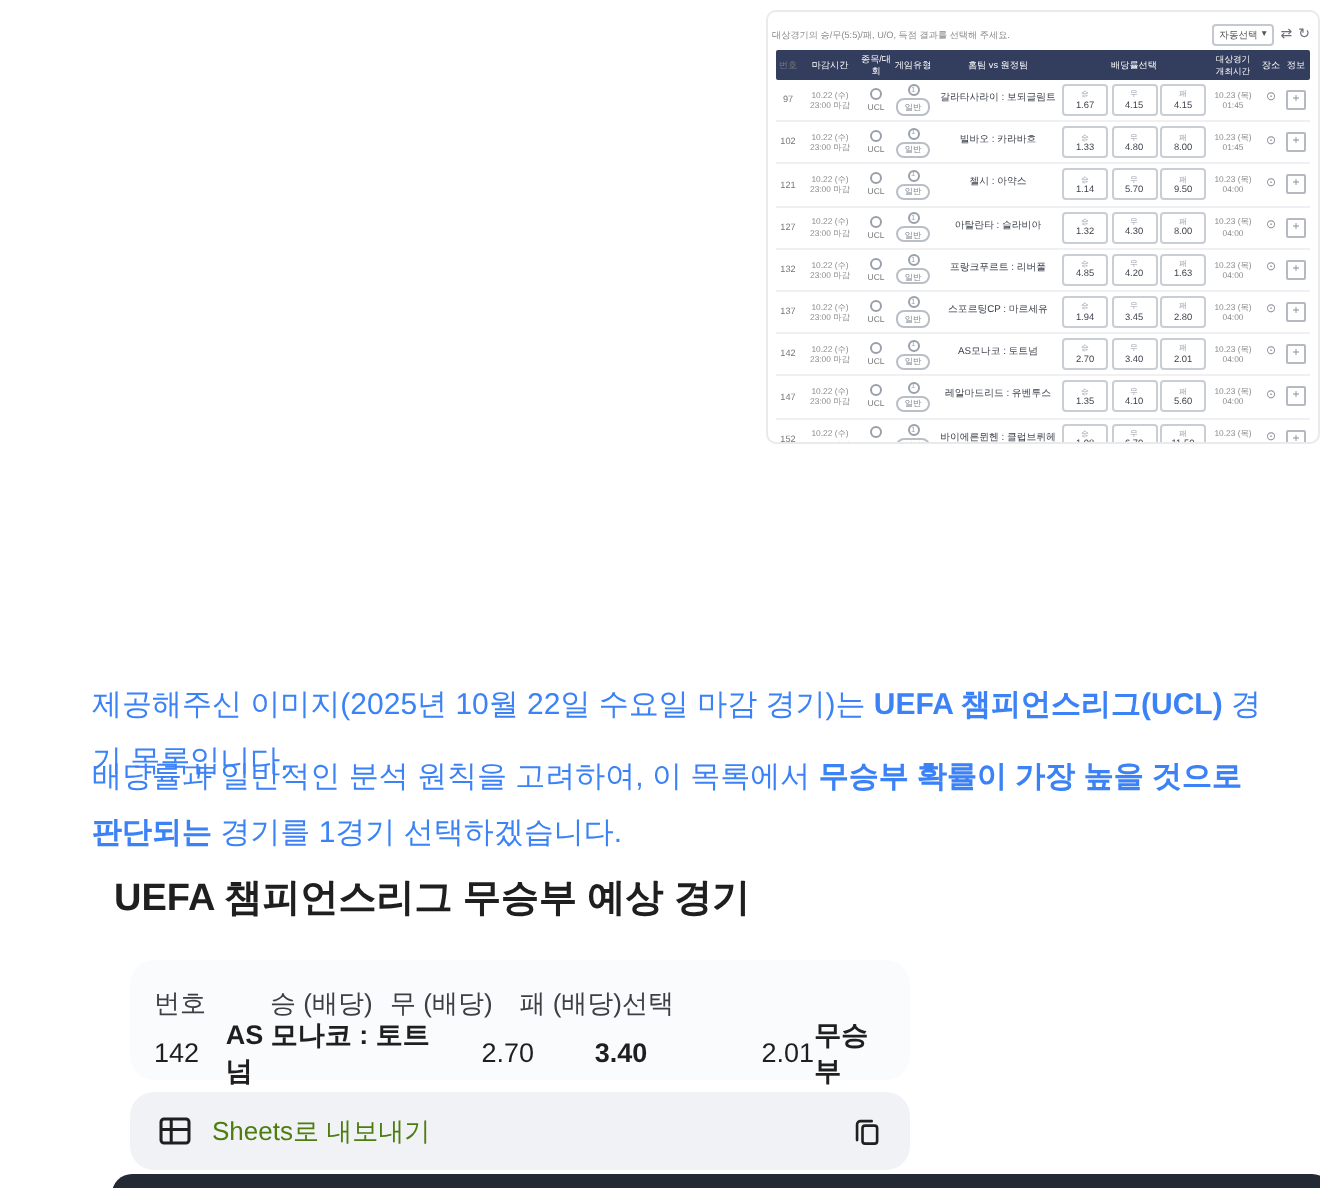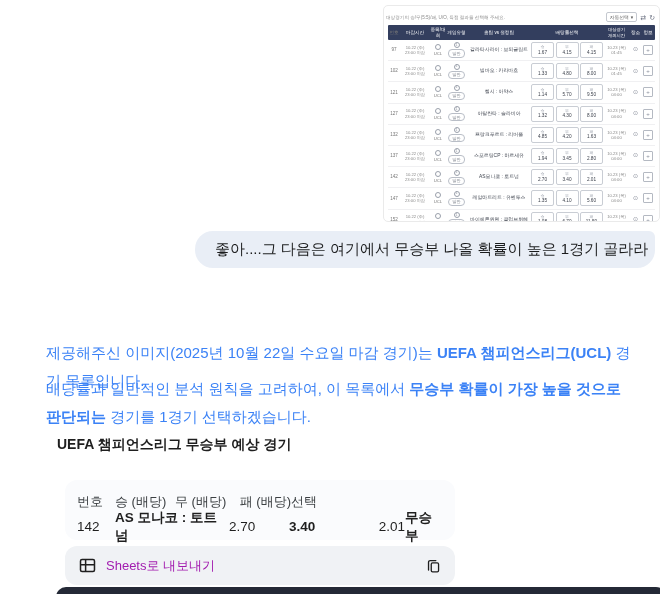--- a/index.html
+++ b/index.html
@@ -43,38 +43,38 @@
 
   
   .bubble{position:absolute;top:231px;right:5px;max-width:420px;background:#e9eef6;
           border-radius:18px 6px 18px 18px;padding:9px 20px;font-size:15px;color:#1b1c1d;white-space:nowrap;}
   .analysis{position:absolute;left:28px;top:299px;display:flex;align-items:center;gap:12px;cursor:pointer;}
   .analysis .lbl{font-size:14px;font-weight:600;color:#1f1f1f;}
   .para{position:absolute;left:46px;width:585px;font-size:15px;line-height:28px;color:#3b82f6;}
   .p1{top:339px;}
   .p2{top:375px;}
   .para b{font-weight:700;}
-  .h2{position:absolute;left:57px;top:436px;font-size:14px;font-weight:700;color:#1f1f1f;}
+  .h2{position:absolute;left:57px;top:436px;font-size:19px;font-weight:700;color:#1f1f1f;}
 
   
   .card-table{position:absolute;left:65px;top:480px;width:390px;height:60px;background:#fafbfd;
               border-radius:12px;box-sizing:border-box;padding:9px 12px 0 12px;}
   .rtr{display:flex;align-items:center;height:25px;font-size:13.5px;color:#1f1f1f;}
   .rtr.head{font-size:13px;color:#3c4043;}
   .t-no{width:38px;}
   .t-teams{width:114px;}
-  .t-win{width:60px;}
+  .t-win{width:60px;margin-left:20px;}
   .t-draw{width:60px;}
   .t-lose{width:56px;text-align:right;}
   .t-pick{width:38px;}
   .bold{font-weight:700;}
   .card-foot{position:absolute;left:65px;top:546px;width:390px;height:39px;background:#f0f2f5;
              border-radius:12px;box-sizing:border-box;display:flex;align-items:center;
              padding:0 14px;gap:10px;}
-  .card-foot .flab{font-size:13px;font-weight:500;color:#a21caf;flex:1;}
+  .card-foot .flab{font-size:13px;font-weight:500;color:#4d7c0f;flex:1;}
   .iconbtn{display:flex;align-items:center;justify-content:center;cursor:pointer;background:none;border:none;padding:0;}
 
   .darkstrip{position:absolute;left:56px;top:587px;width:610px;height:20px;background:#242936;
              border-radius:10px 10px 0 0;}
 </style>
 </head>
 <body>
 
 <div class="page">
 
@@ -451,23 +451,20 @@
     </div>
     <div class="c pin">⊙</div>
     <div class="c info">
       <span class="plusbox">+</span>
     </div>
   </div>
 </div>
     </div>
   </div>
 
-  <div class="bubble">
-    <span>좋아....그 다음은 여기에서 무승부 나올 확률이 높은 1경기 골라라</span>
-  </div>
 
 
   <div class="para p1"><span>제공해주신 이미지(2025년 10월 22일 수요일 마감 경기)는 </span><b>UEFA 챔피언스리그(UCL)</b><span> 경기 목록입니다.</span></div>
 
   <div class="para p2"><span>배당률과 일반적인 분석 원칙을 고려하여, 이 목록에서 </span><b>무승부 확률이 가장 높을 것으로 판단되는</b><span> 경기를 1경기 선택하겠습니다.</span></div>
 
   <div class="h2">UEFA 챔피언스리그 무승부 예상 경기</div>
 
   <div class="card-table">
     <div class="rtr head">

